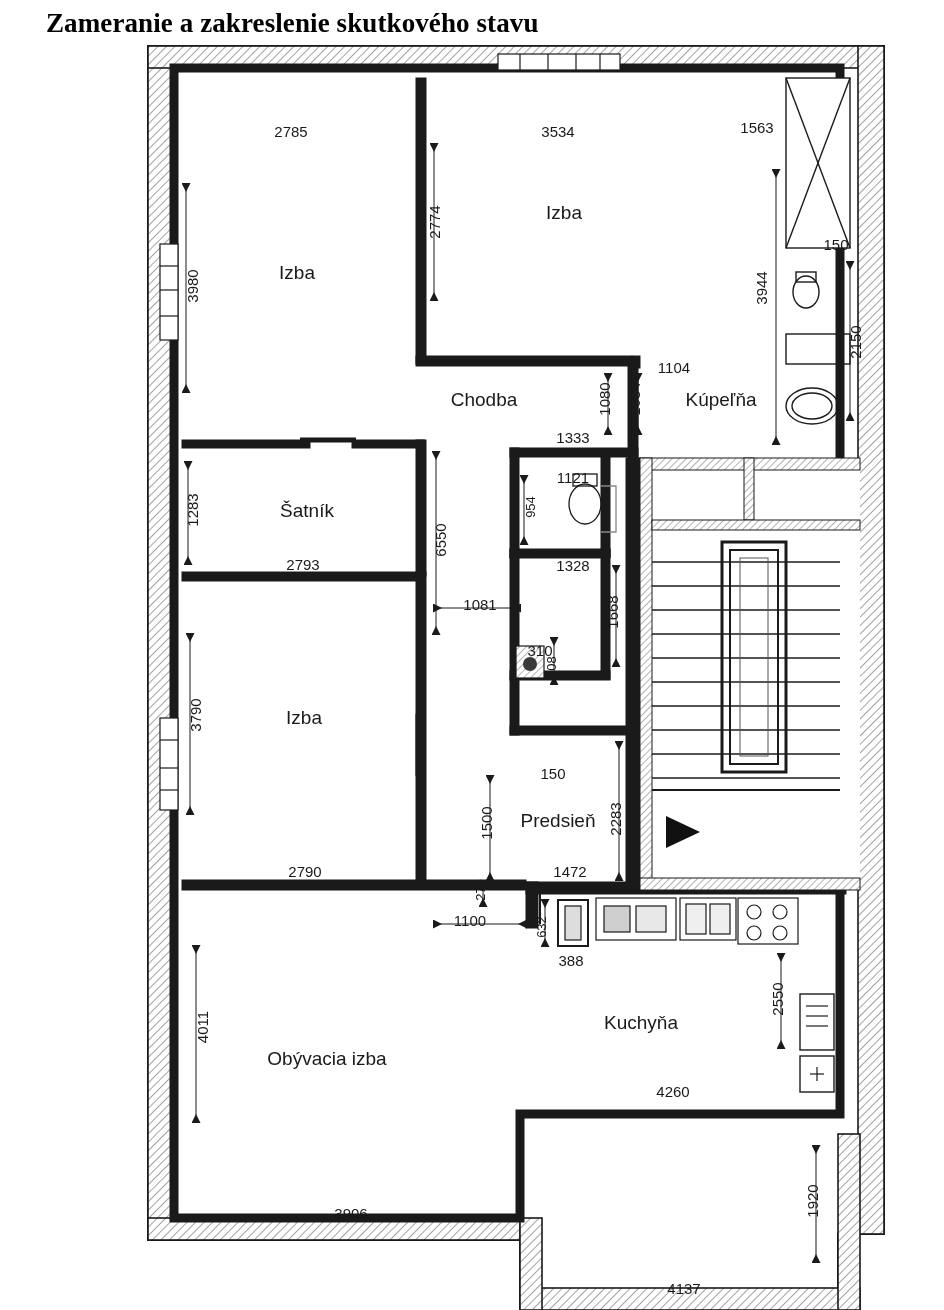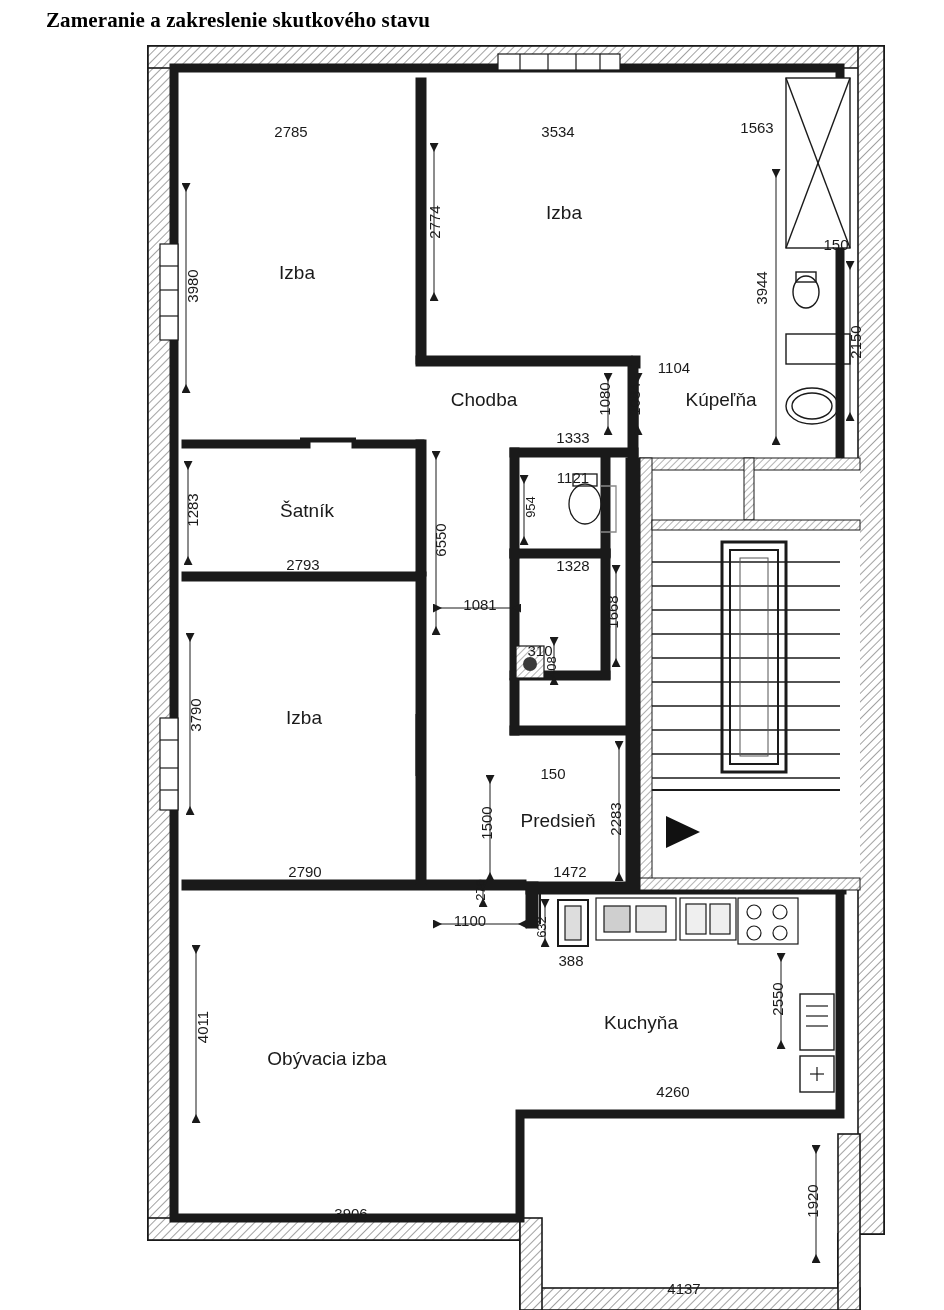--- a/index.html
+++ b/index.html
@@ -14,21 +14,21 @@
     font-family: "Liberation Sans", sans-serif;
     color: #111111;
     overflow: hidden;
   }
   #title {
     position: absolute;
     left: 46px;
     top: 8px;
     font-family: "Liberation Serif", serif;
     font-weight: bold;
-    font-size: 21px;
+    font-size: 27px;
     letter-spacing: 0.1px;
     color: #000000;
   }
   #plan {
     position: absolute;
     left: 0;
     top: 34px;
     width: 944px;
     height: 1276px;
   }

